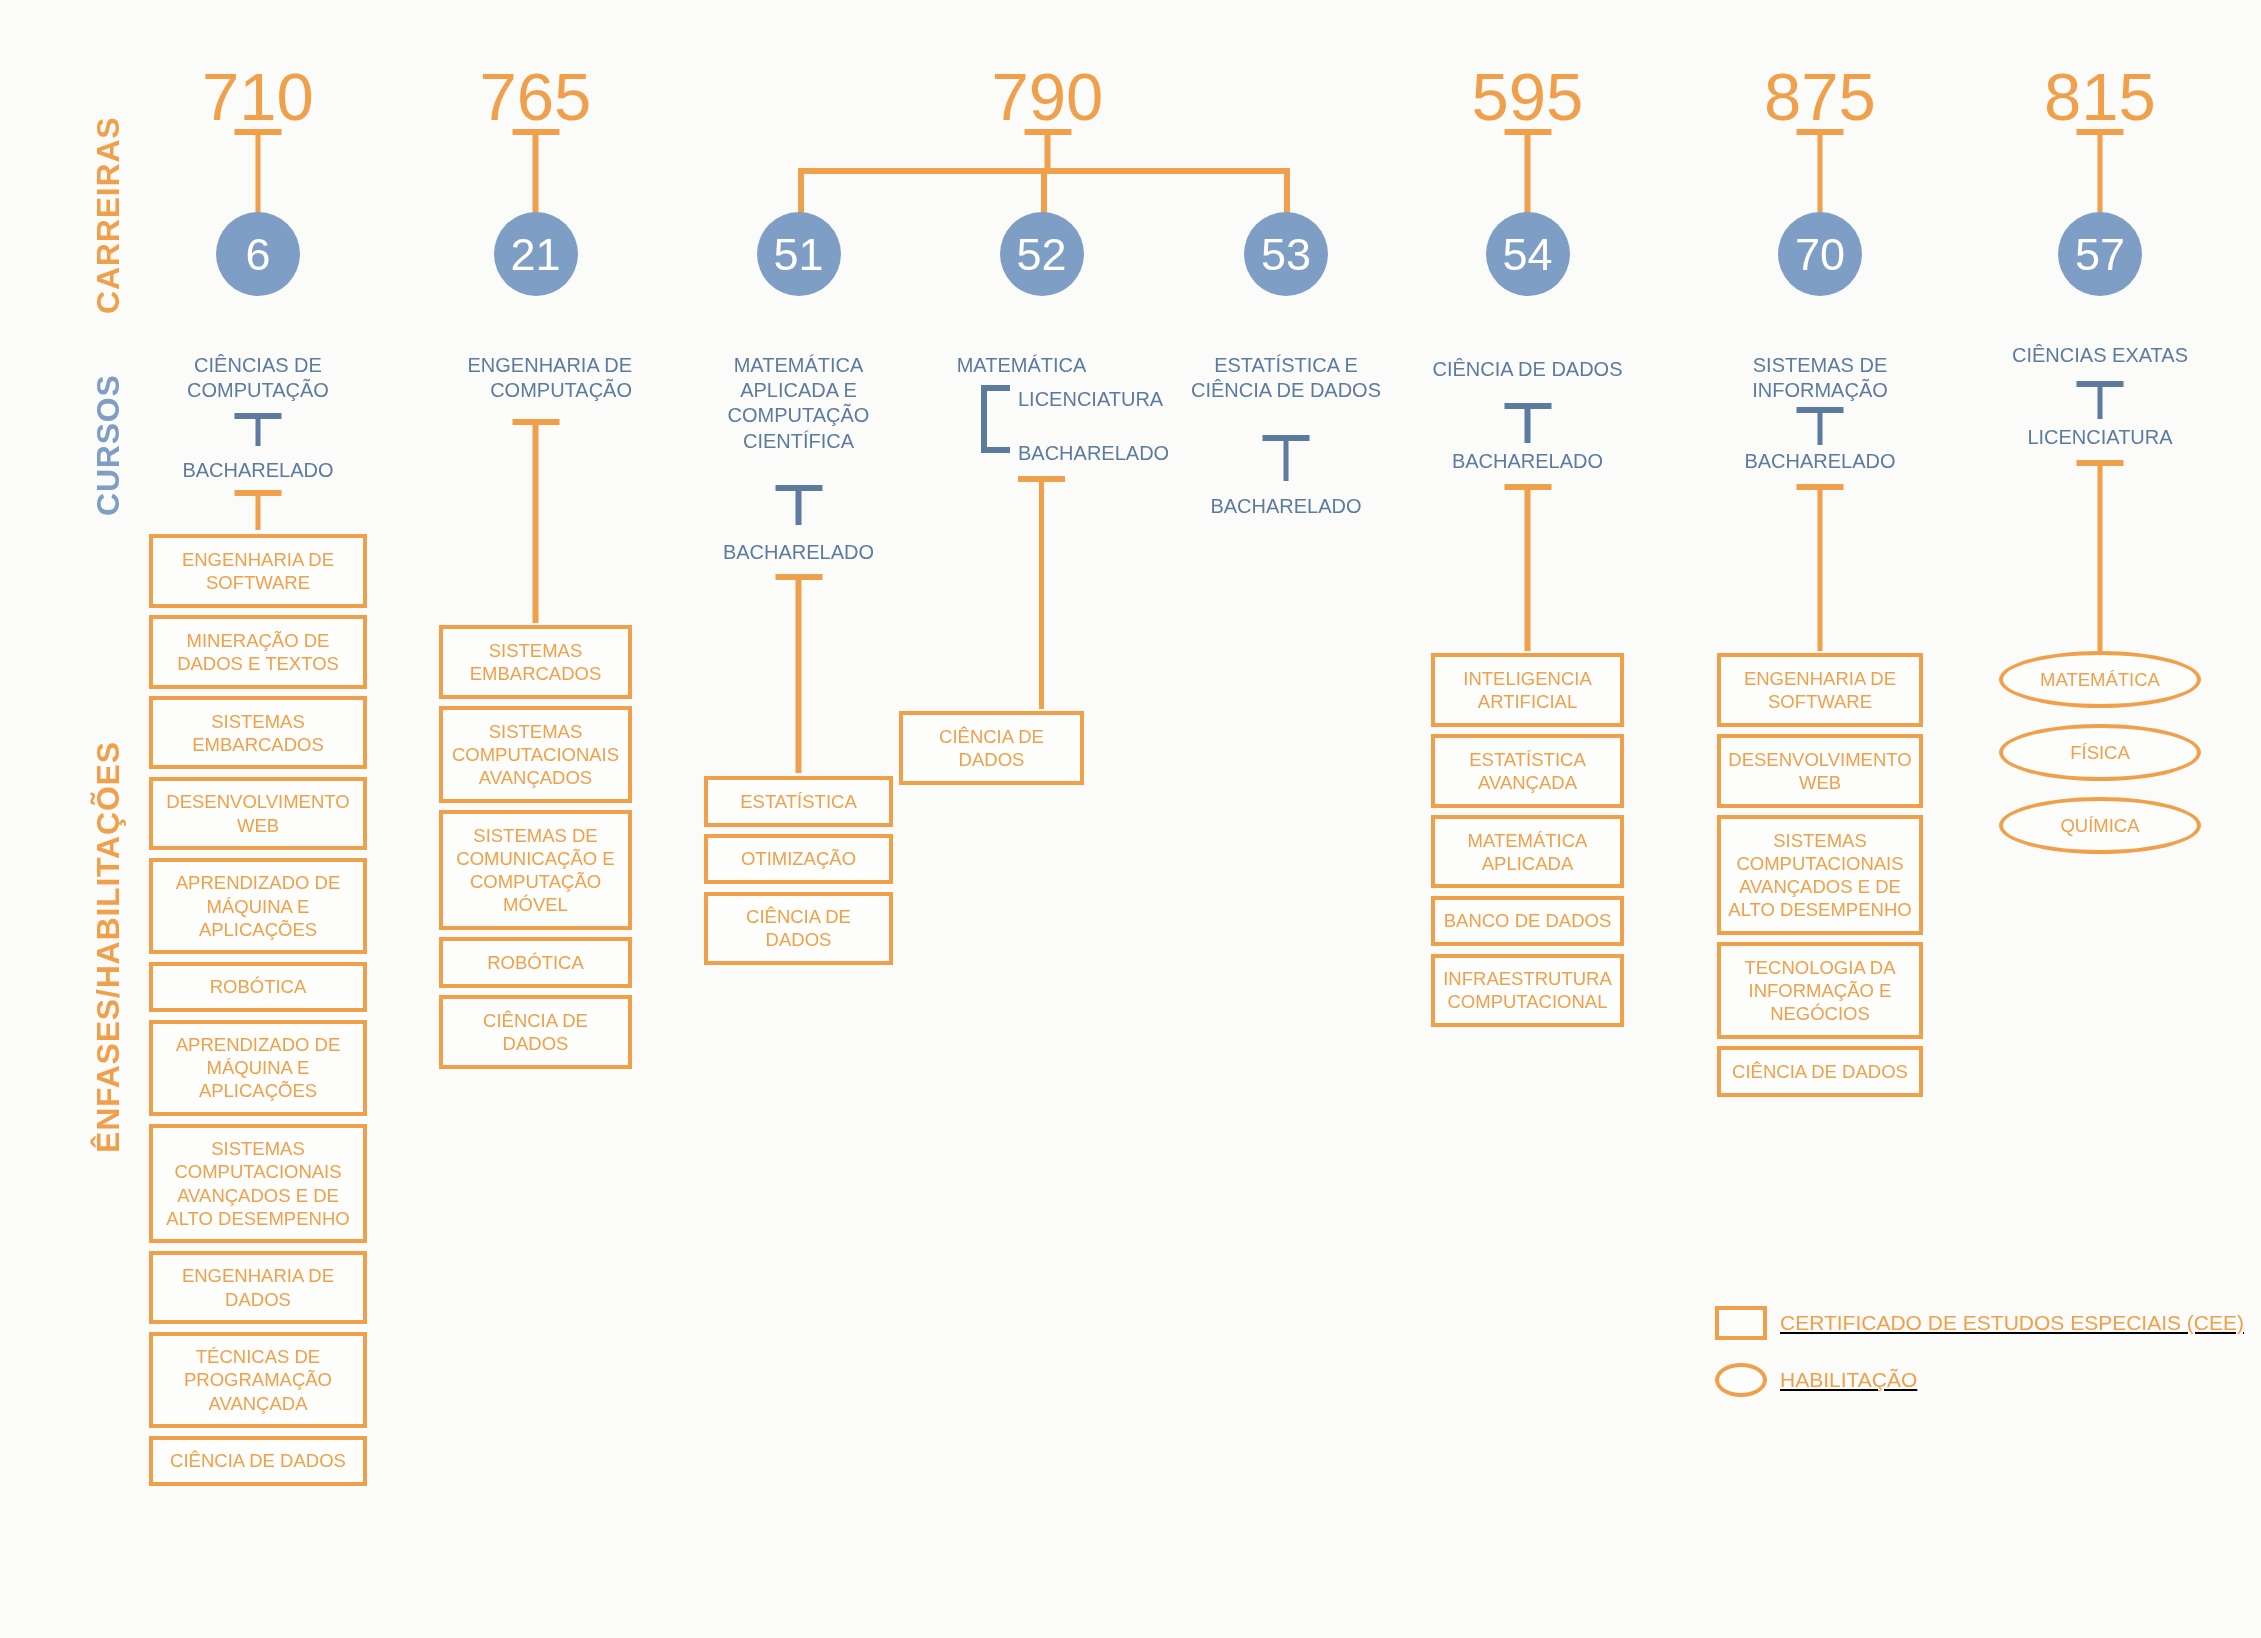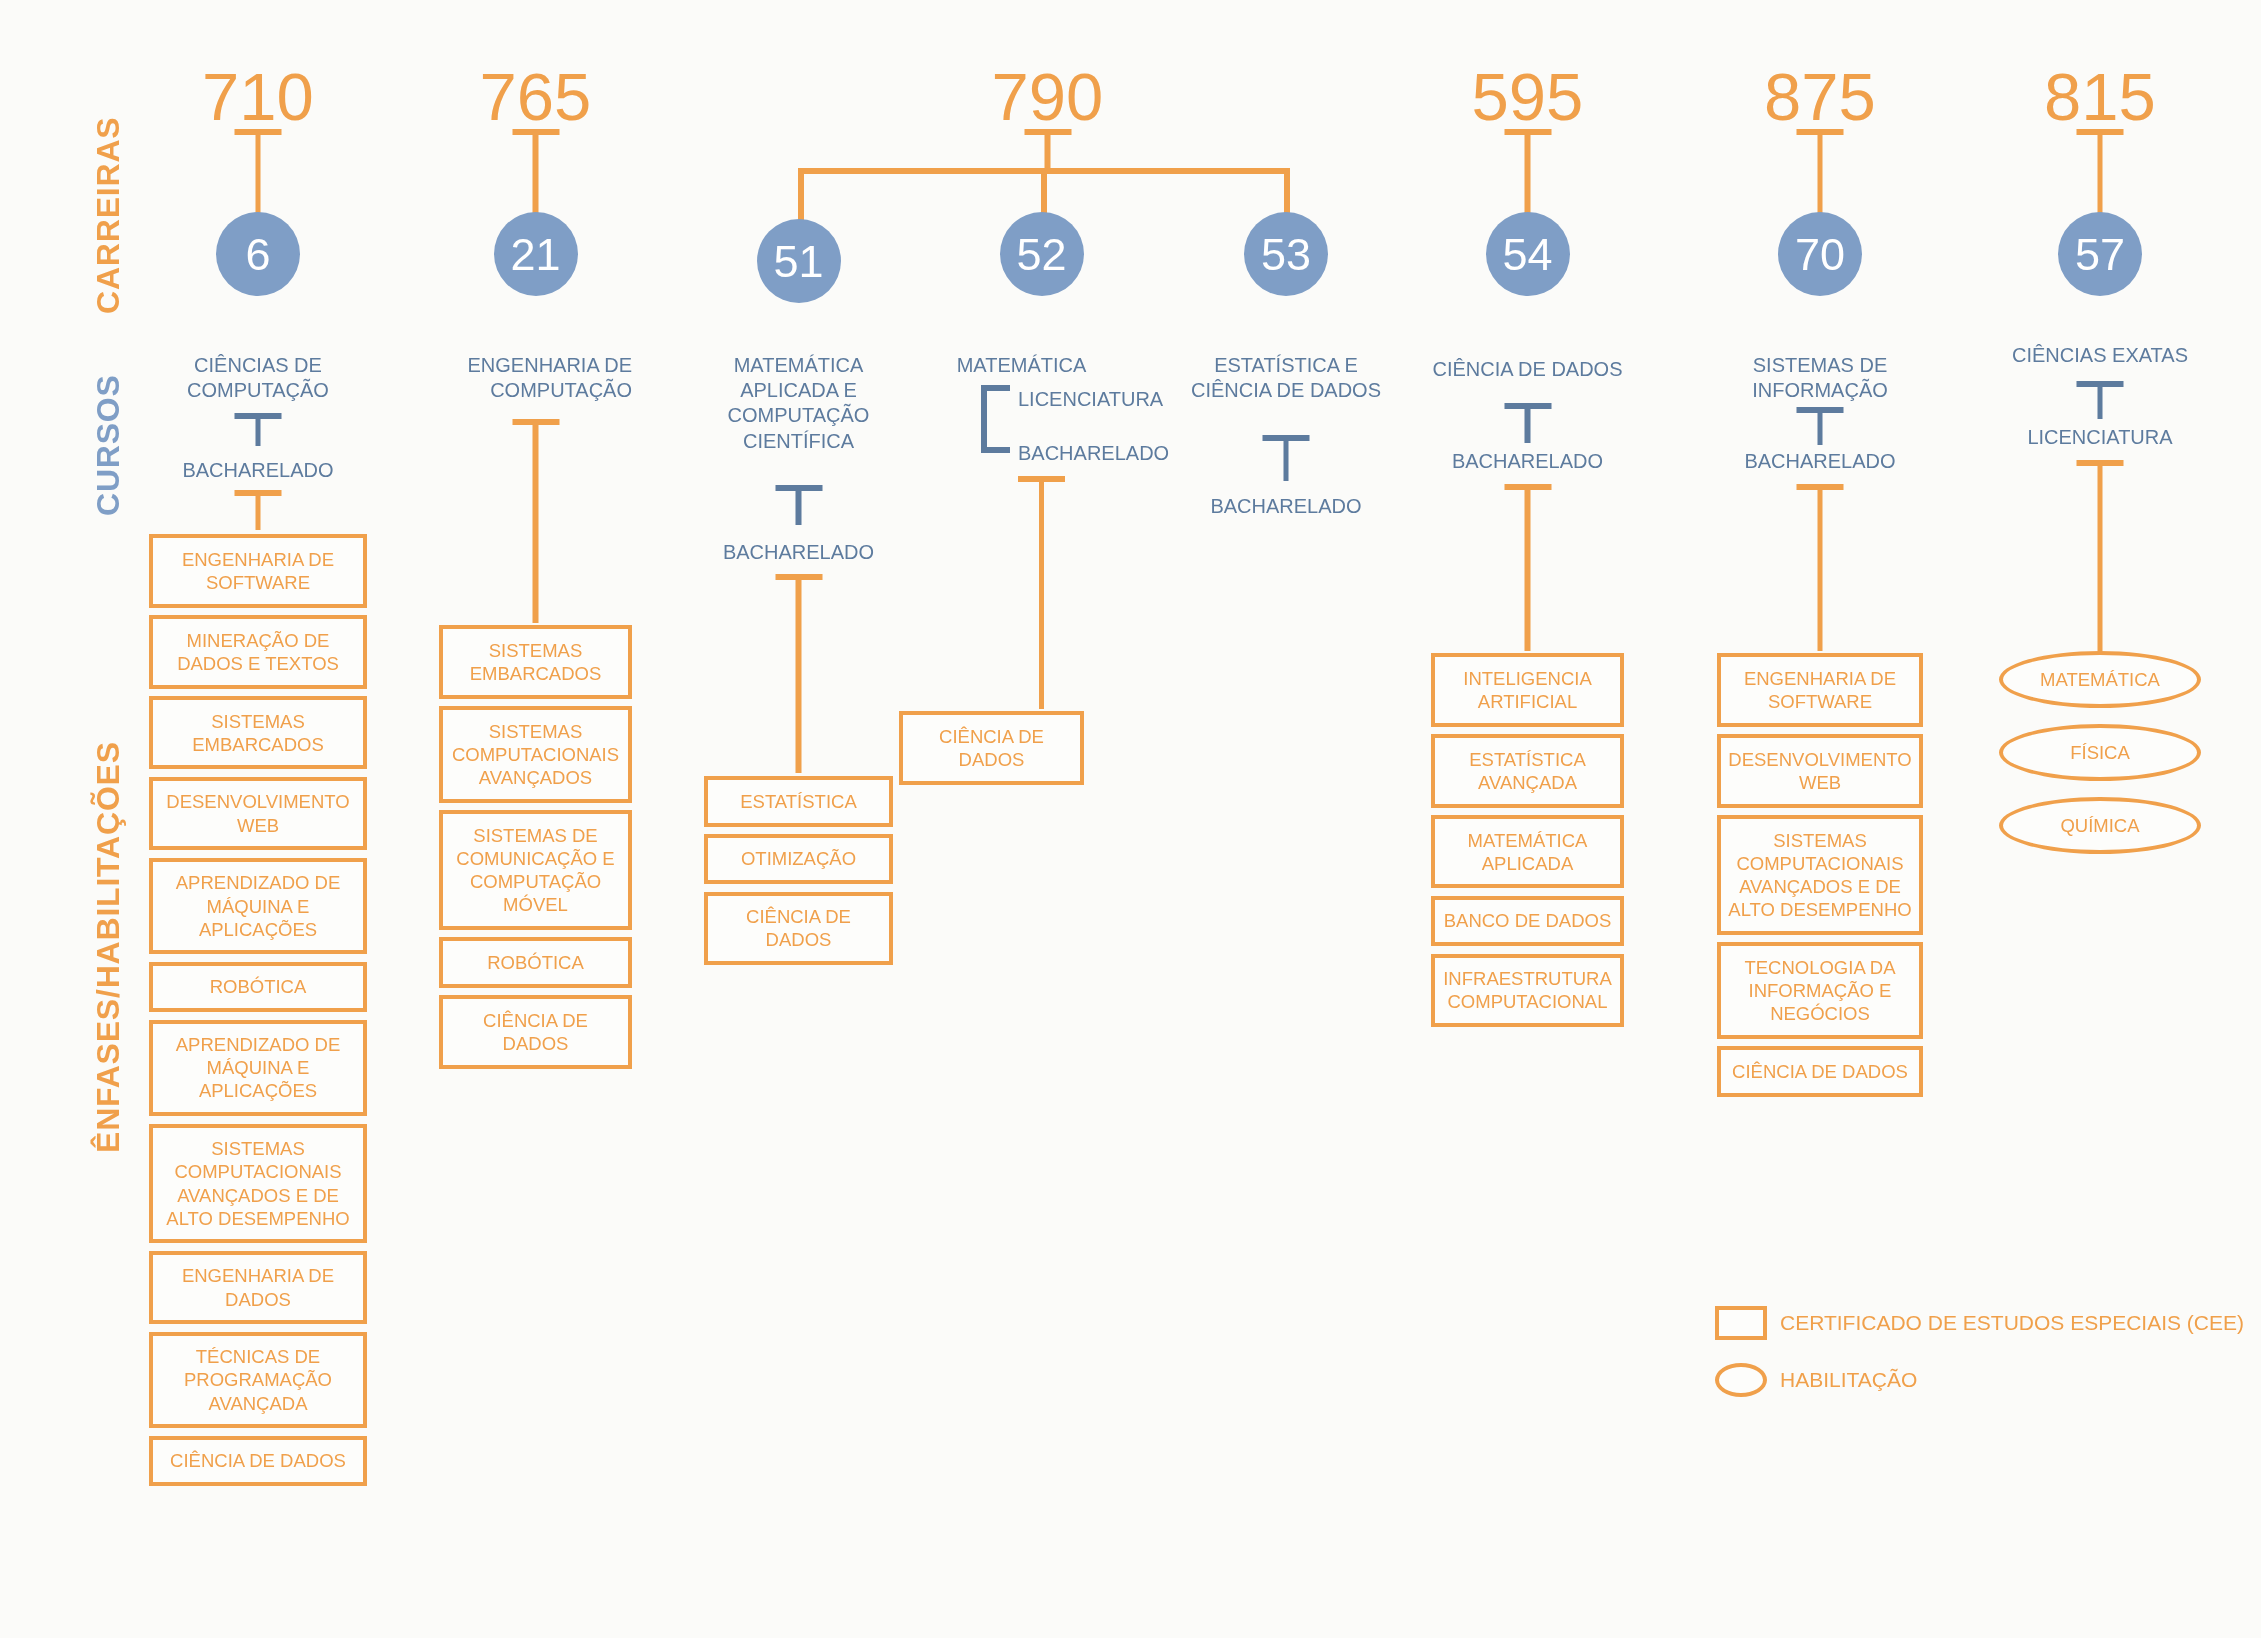--- a/index.html
+++ b/index.html
@@ -93,21 +93,21 @@
   
   .subbracket{position:absolute;}
   .subbracket .v{position:absolute;width:5.6px;background:#5d7b9e;}
   .subbracket .h{position:absolute;height:5.6px;background:#5d7b9e;}
   .subitem{
     position:absolute;color:#5d7b9e;font-size:20px;white-space:nowrap;line-height:1;
   }
 
   
   #legend{position:absolute;left:1715px;top:1306px;}
-  .legend-row{display:flex;align-items:center;margin-bottom:22.6px;}
+  .legend-row{display:flex;align-items:center;margin-bottom:22.6px;text-decoration:underline;}
   .legend-swatch-rect{
     width:52px;height:34px;border:4.8px solid #f0a04b;background:#fdfdfb;
     box-sizing:border-box;margin-right:13px;
   }
   .legend-swatch-ell{
     width:52px;height:34px;border:4.8px solid #f0a04b;background:#fdfdfb;
     border-radius:50%;box-sizing:border-box;margin-right:13px;
   }
   .legend-text{color:#f0a04b;font-size:21px;white-space:nowrap;}
 </style>
@@ -185,21 +185,21 @@
     </div>
   </div>
   <div id="bracket790" style="left:798px;top:168px;width:492px;height:89px;">
     <div class="hbar" style="left:0;top:0;width:492px;"></div>
     <div class="vleg" style="left:0;top:0;height:81px;"></div>
     <div class="vleg" style="left:243px;top:0;height:81px;"></div>
     <div class="vleg" style="left:486px;top:0;height:81px;"></div>
   </div>
 
   <div class="col" style="left:704px;width:189px;">
-    <div class="circle" style="top:219px;justify-content:center;">
+    <div class="circle" style="top:212px;justify-content:center;">
       <span>51</span>
     </div>
     <div class="course-name" style="top:353px;">MATEMÁTICA APLICADA E COMPUTAÇÃO CIENTÍFICA</div>
     <div class="tconn blue" style="top:485px;">
       <div class="bar"></div>
         <div class="stem" style="height:34px;"></div>
     </div>
     <div class="degree" style="top:540px;">BACHARELADO</div>
     <div class="tconn" style="top:574px;">
       <div class="bar"></div>

